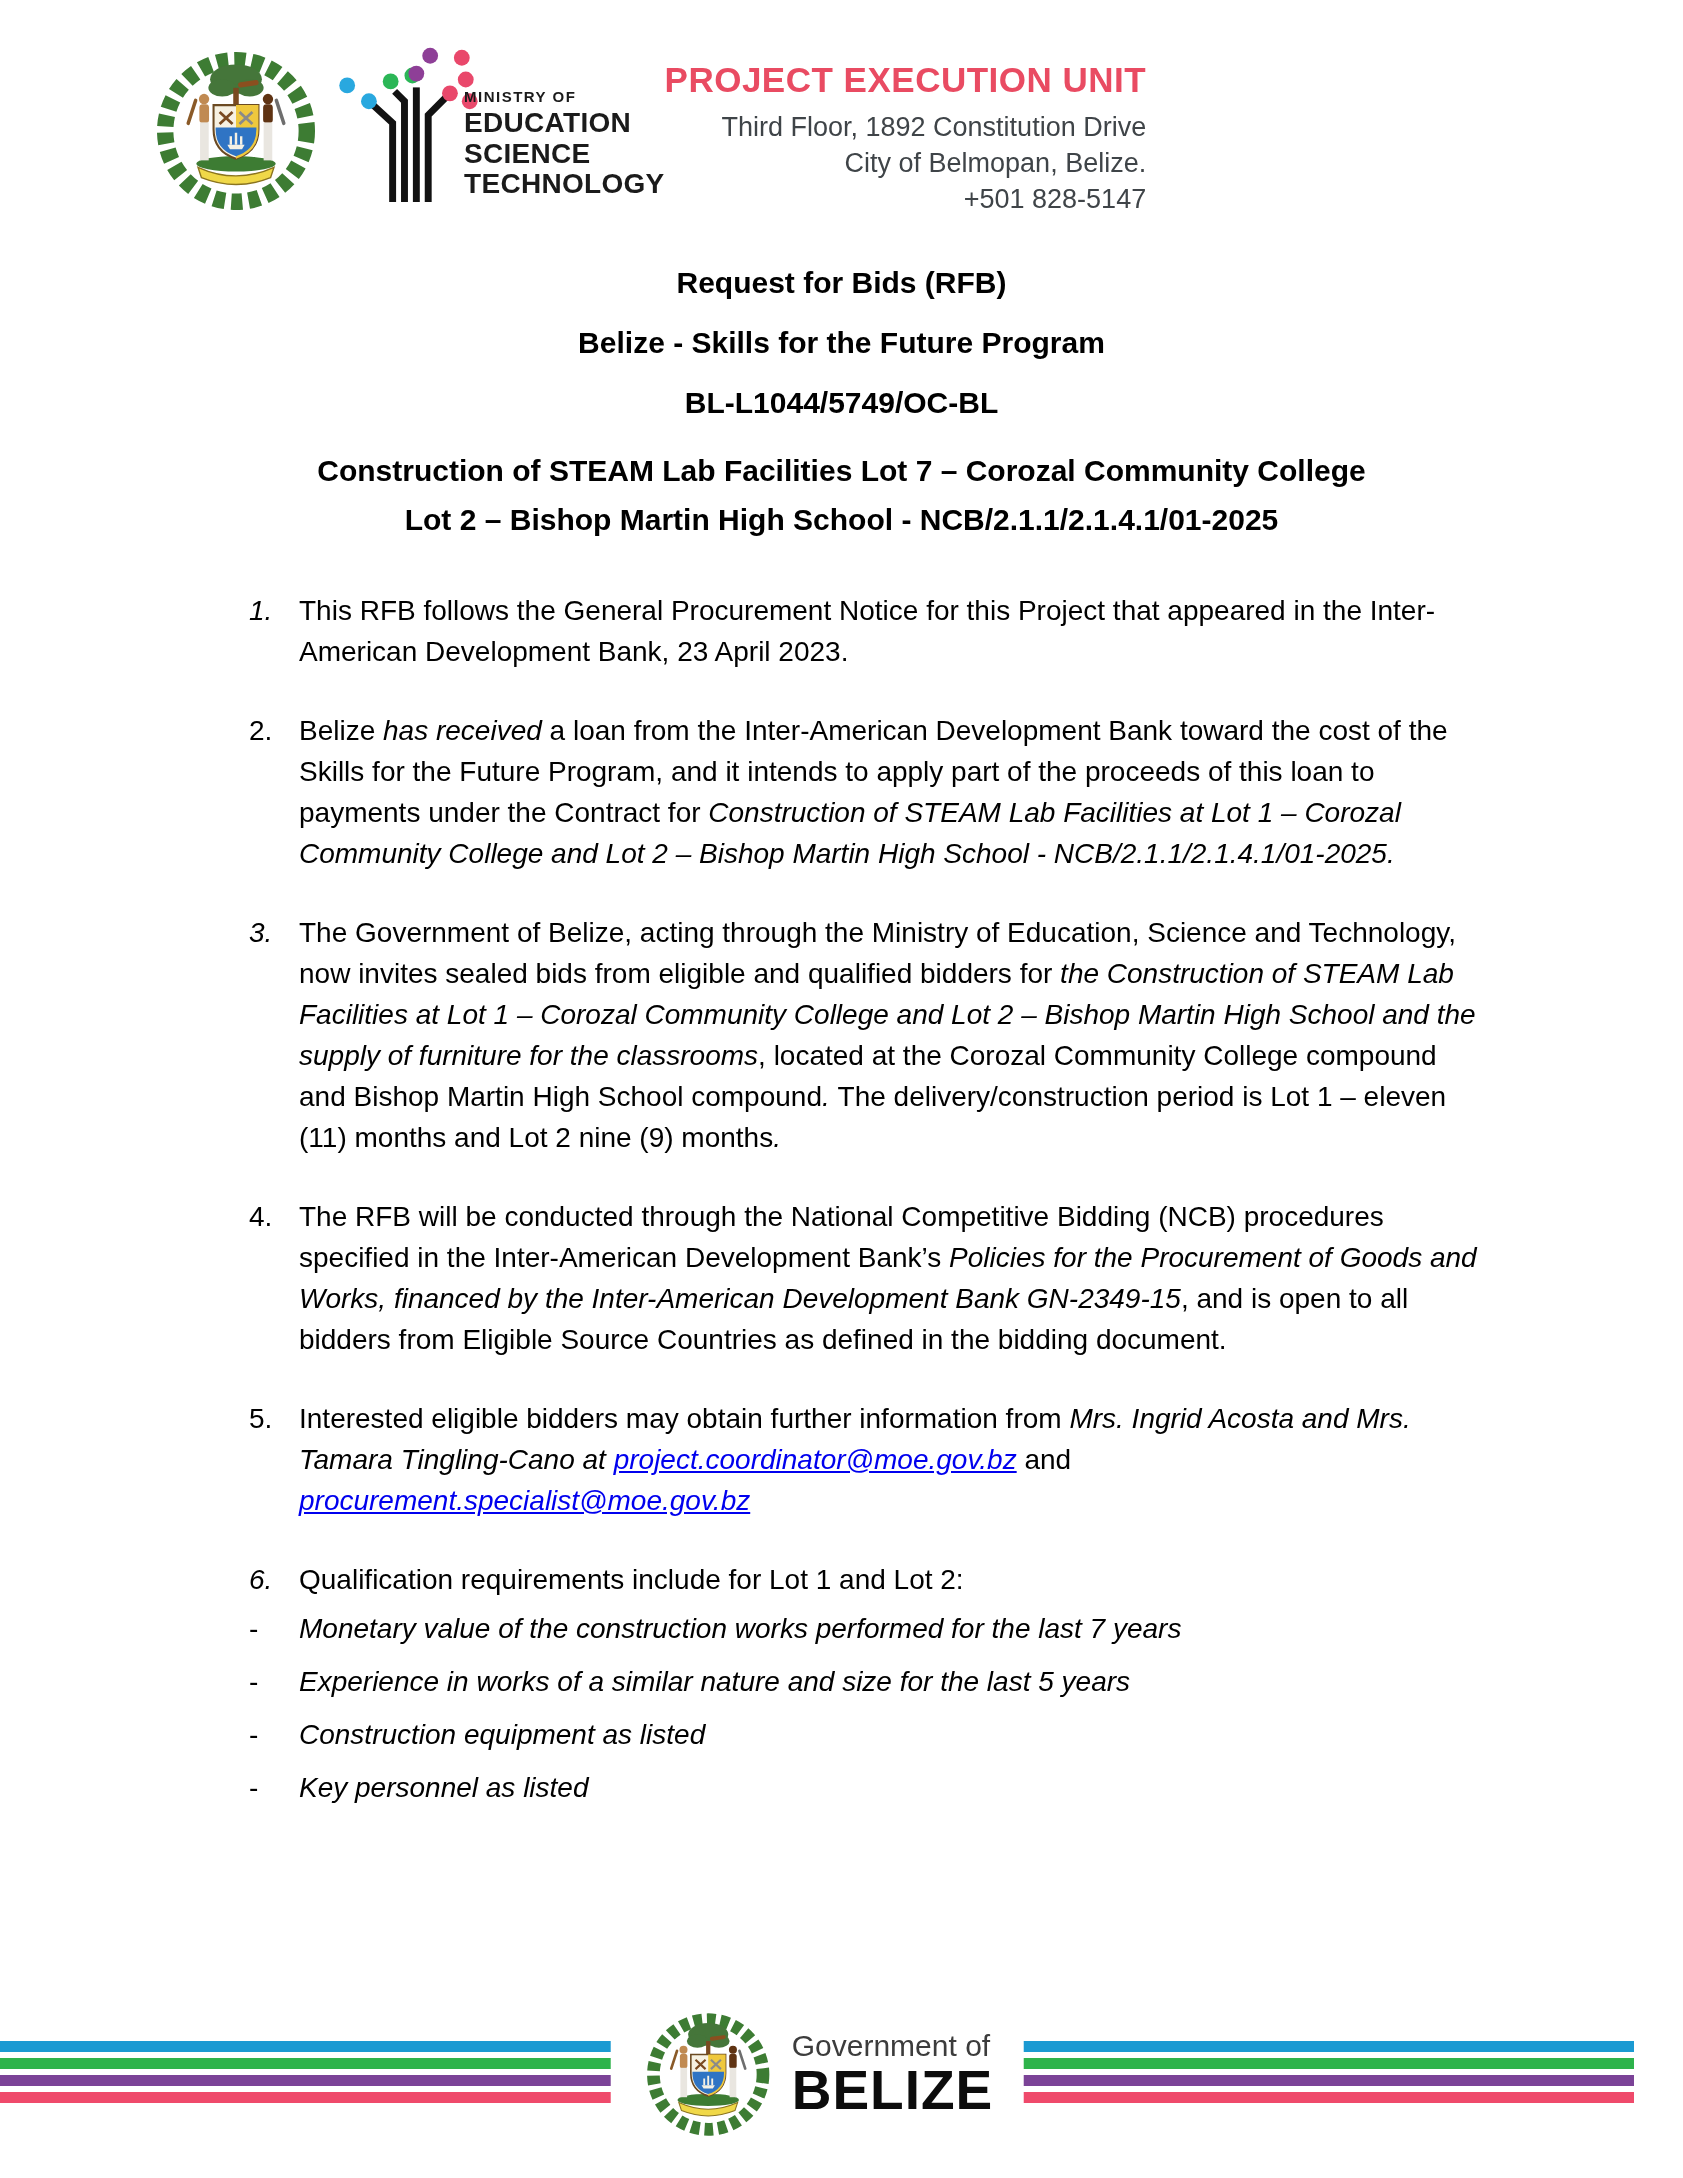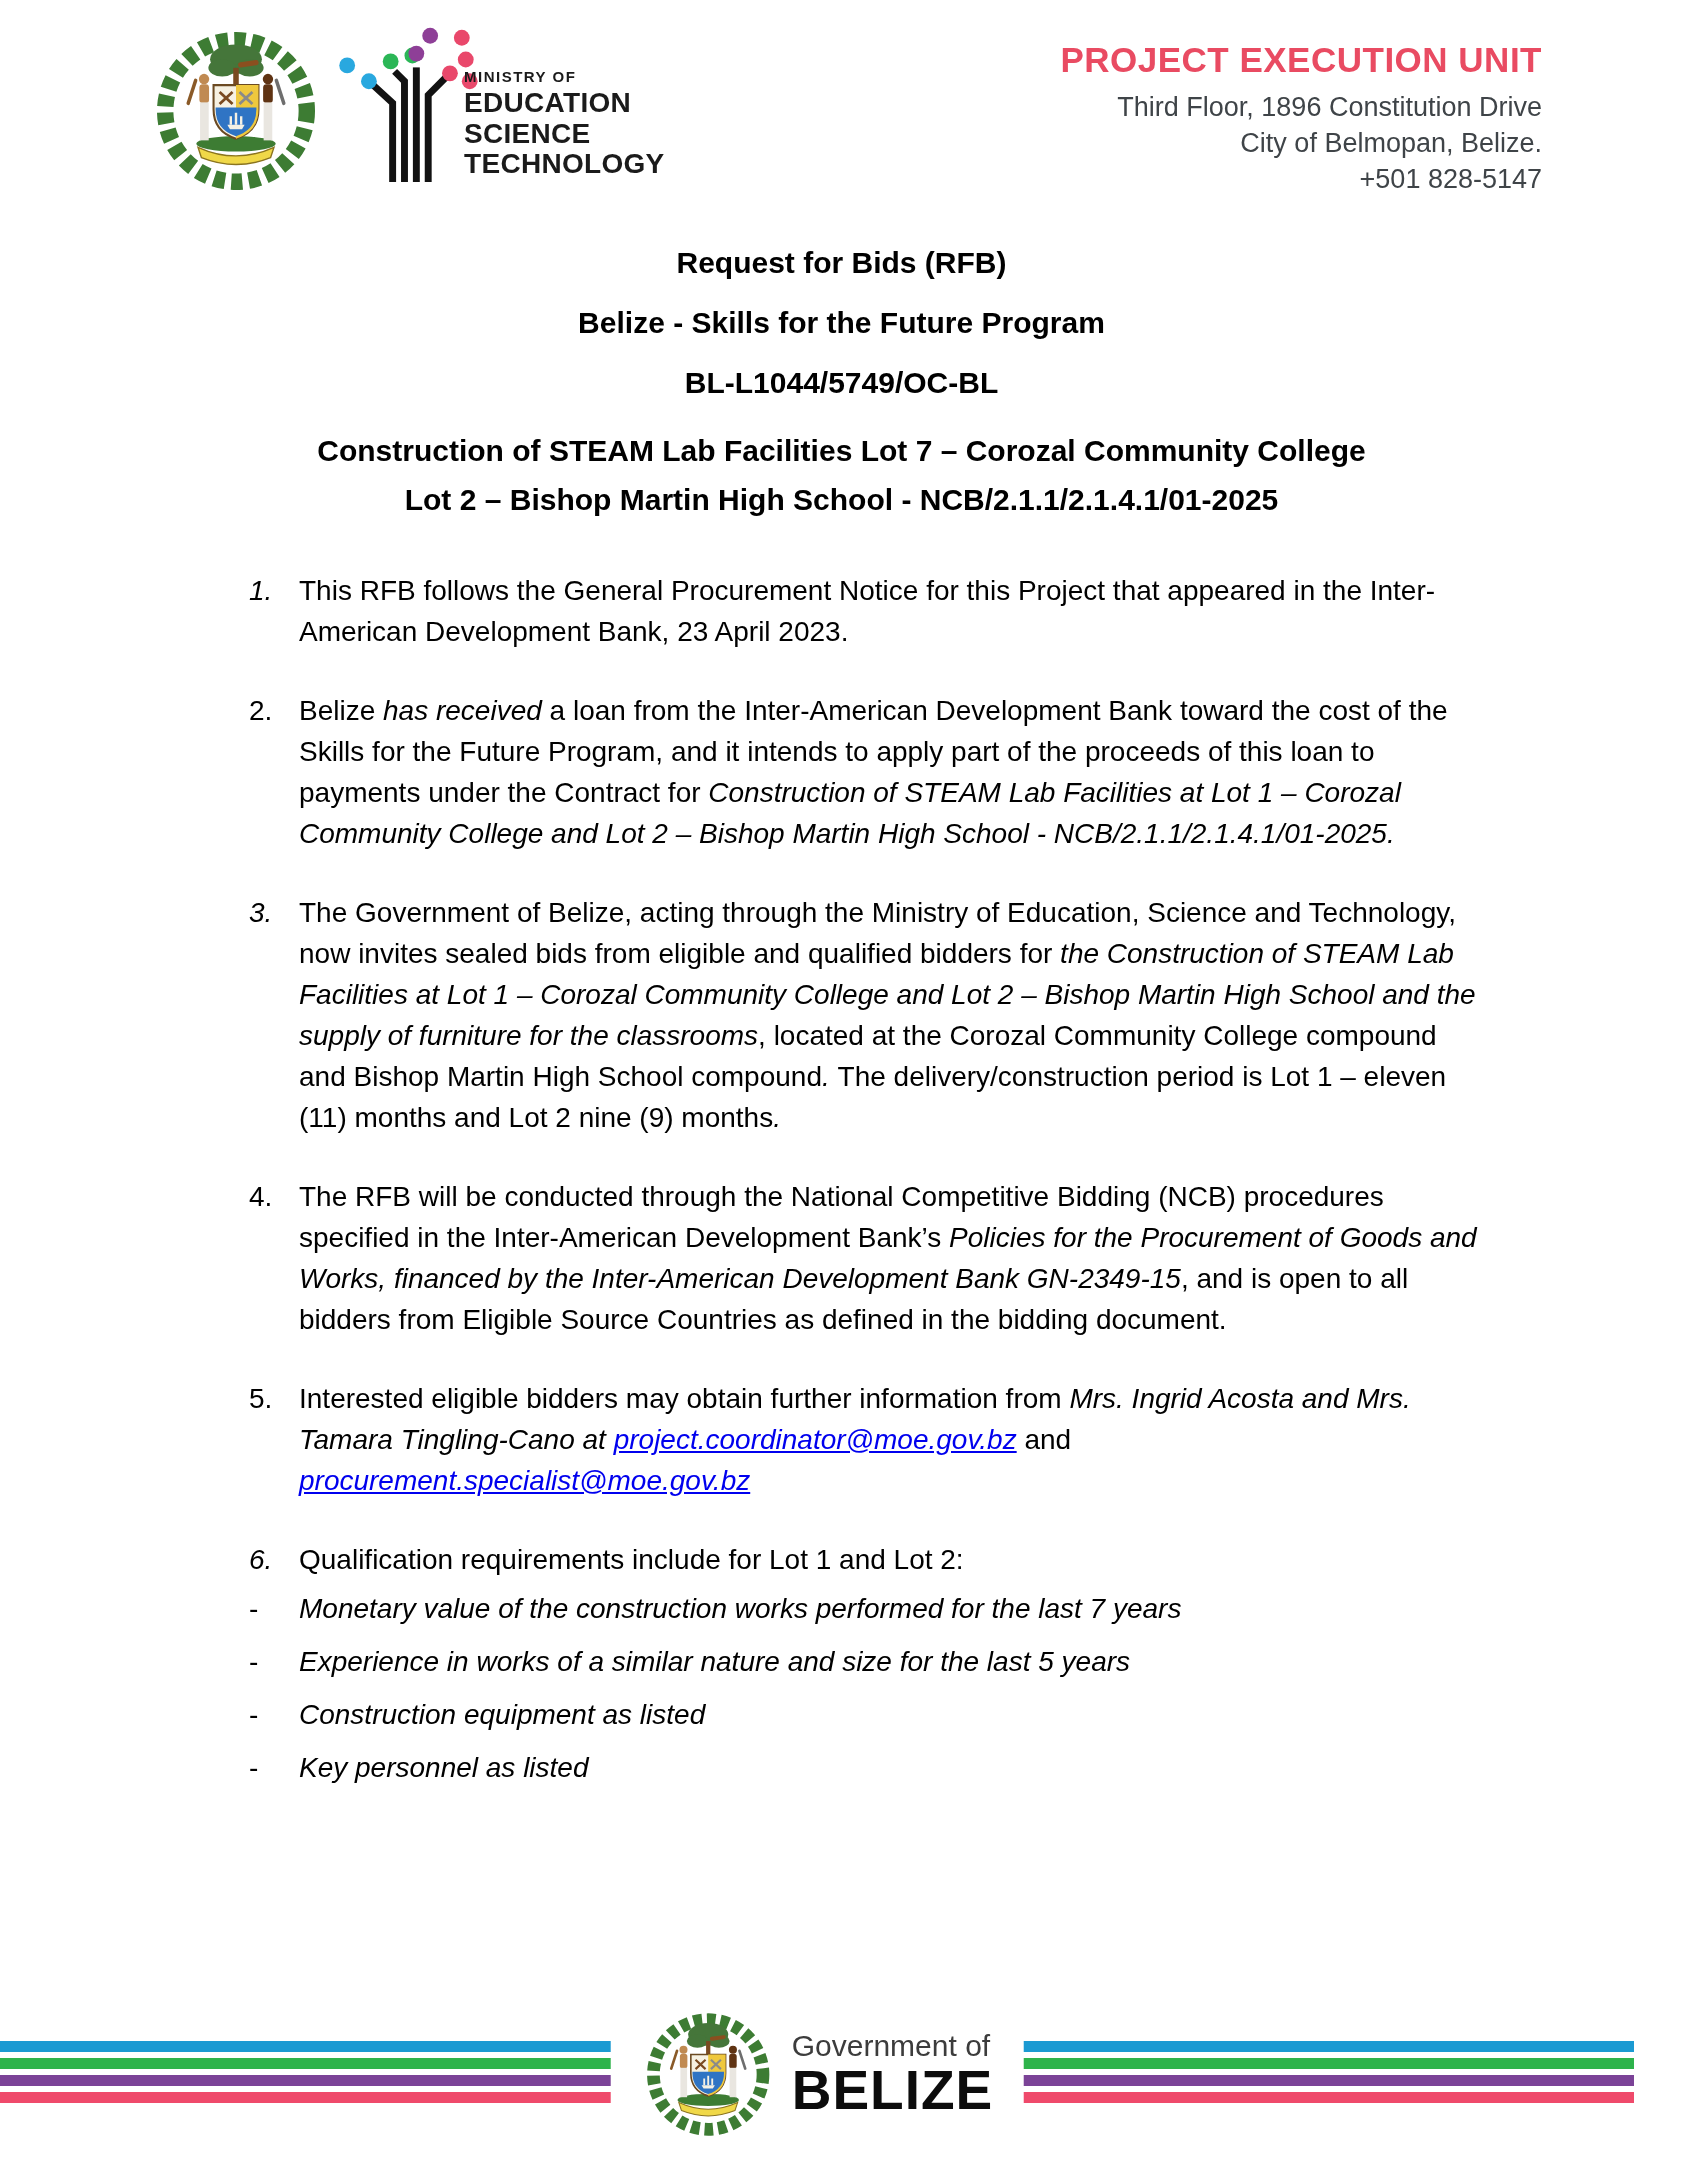--- a/index.html
+++ b/index.html
@@ -6,22 +6,22 @@
   .page{
     position:relative;
     width:1683px;height:2178px;
     background:#ffffff;
     overflow:hidden;
     font-family:"Liberation Sans", sans-serif;
     color:#000;
   }
   
   .letterhead{
-    display:flex;justify-content:space-between;align-items:flex-start;
-    padding:16px 141px 0 149px;height:198px;
+    display:flex;align-items:flex-start;
+    padding:36px 141px 0 149px;height:198px;
   }
   .logos-left{display:flex;align-items:flex-start;}
   .coa{width:174px;height:190px;flex:none;}
   .moest{display:flex;align-items:flex-end;margin-left:6px;}
   .moest-tree{width:149px;height:168px;}
   .moest-text{margin-left:-14px;padding-bottom:4px;color:#1b1b1b;}
   .moest-text .l0{font-size:15px;font-weight:700;letter-spacing:1.5px;margin-bottom:3px;}
   .moest-text .l1,.moest-text .l2,.moest-text .l3{
     font-size:28px;font-weight:800;line-height:1.09;letter-spacing:0.3px;
   }
@@ -128,21 +128,21 @@
         <div class="moest-text">
           <div class="l0">MINISTRY OF</div>
           <div class="l1">EDUCATION</div>
           <div class="l2">SCIENCE</div>
           <div class="l3">TECHNOLOGY</div>
         </div>
       </div>
     </div>
     <div class="peu">
       <div class="peu-title" style="color: rgb(233, 75, 98);">PROJECT EXECUTION UNIT</div>
-      <div class="peu-line">Third Floor, 1896 Constitution Drive</div>
+      <div class="peu-line">Third Floor, 1892 Constitution Drive</div>
       <div class="peu-line">City of Belmopan, Belize.</div>
       <div class="peu-line">+501 828-5147</div>
     </div>
   </header>
 
   <section class="title-block">
     <div class="t-line">Request for Bids (RFB)</div>
     <div class="t-line">Belize - Skills for the Future Program</div>
     <div class="t-line">BL-L1044/5749/OC-BL</div>
     <div class="t-subject">Construction of STEAM Lab Facilities Lot 7 – Corozal Community College</div>

